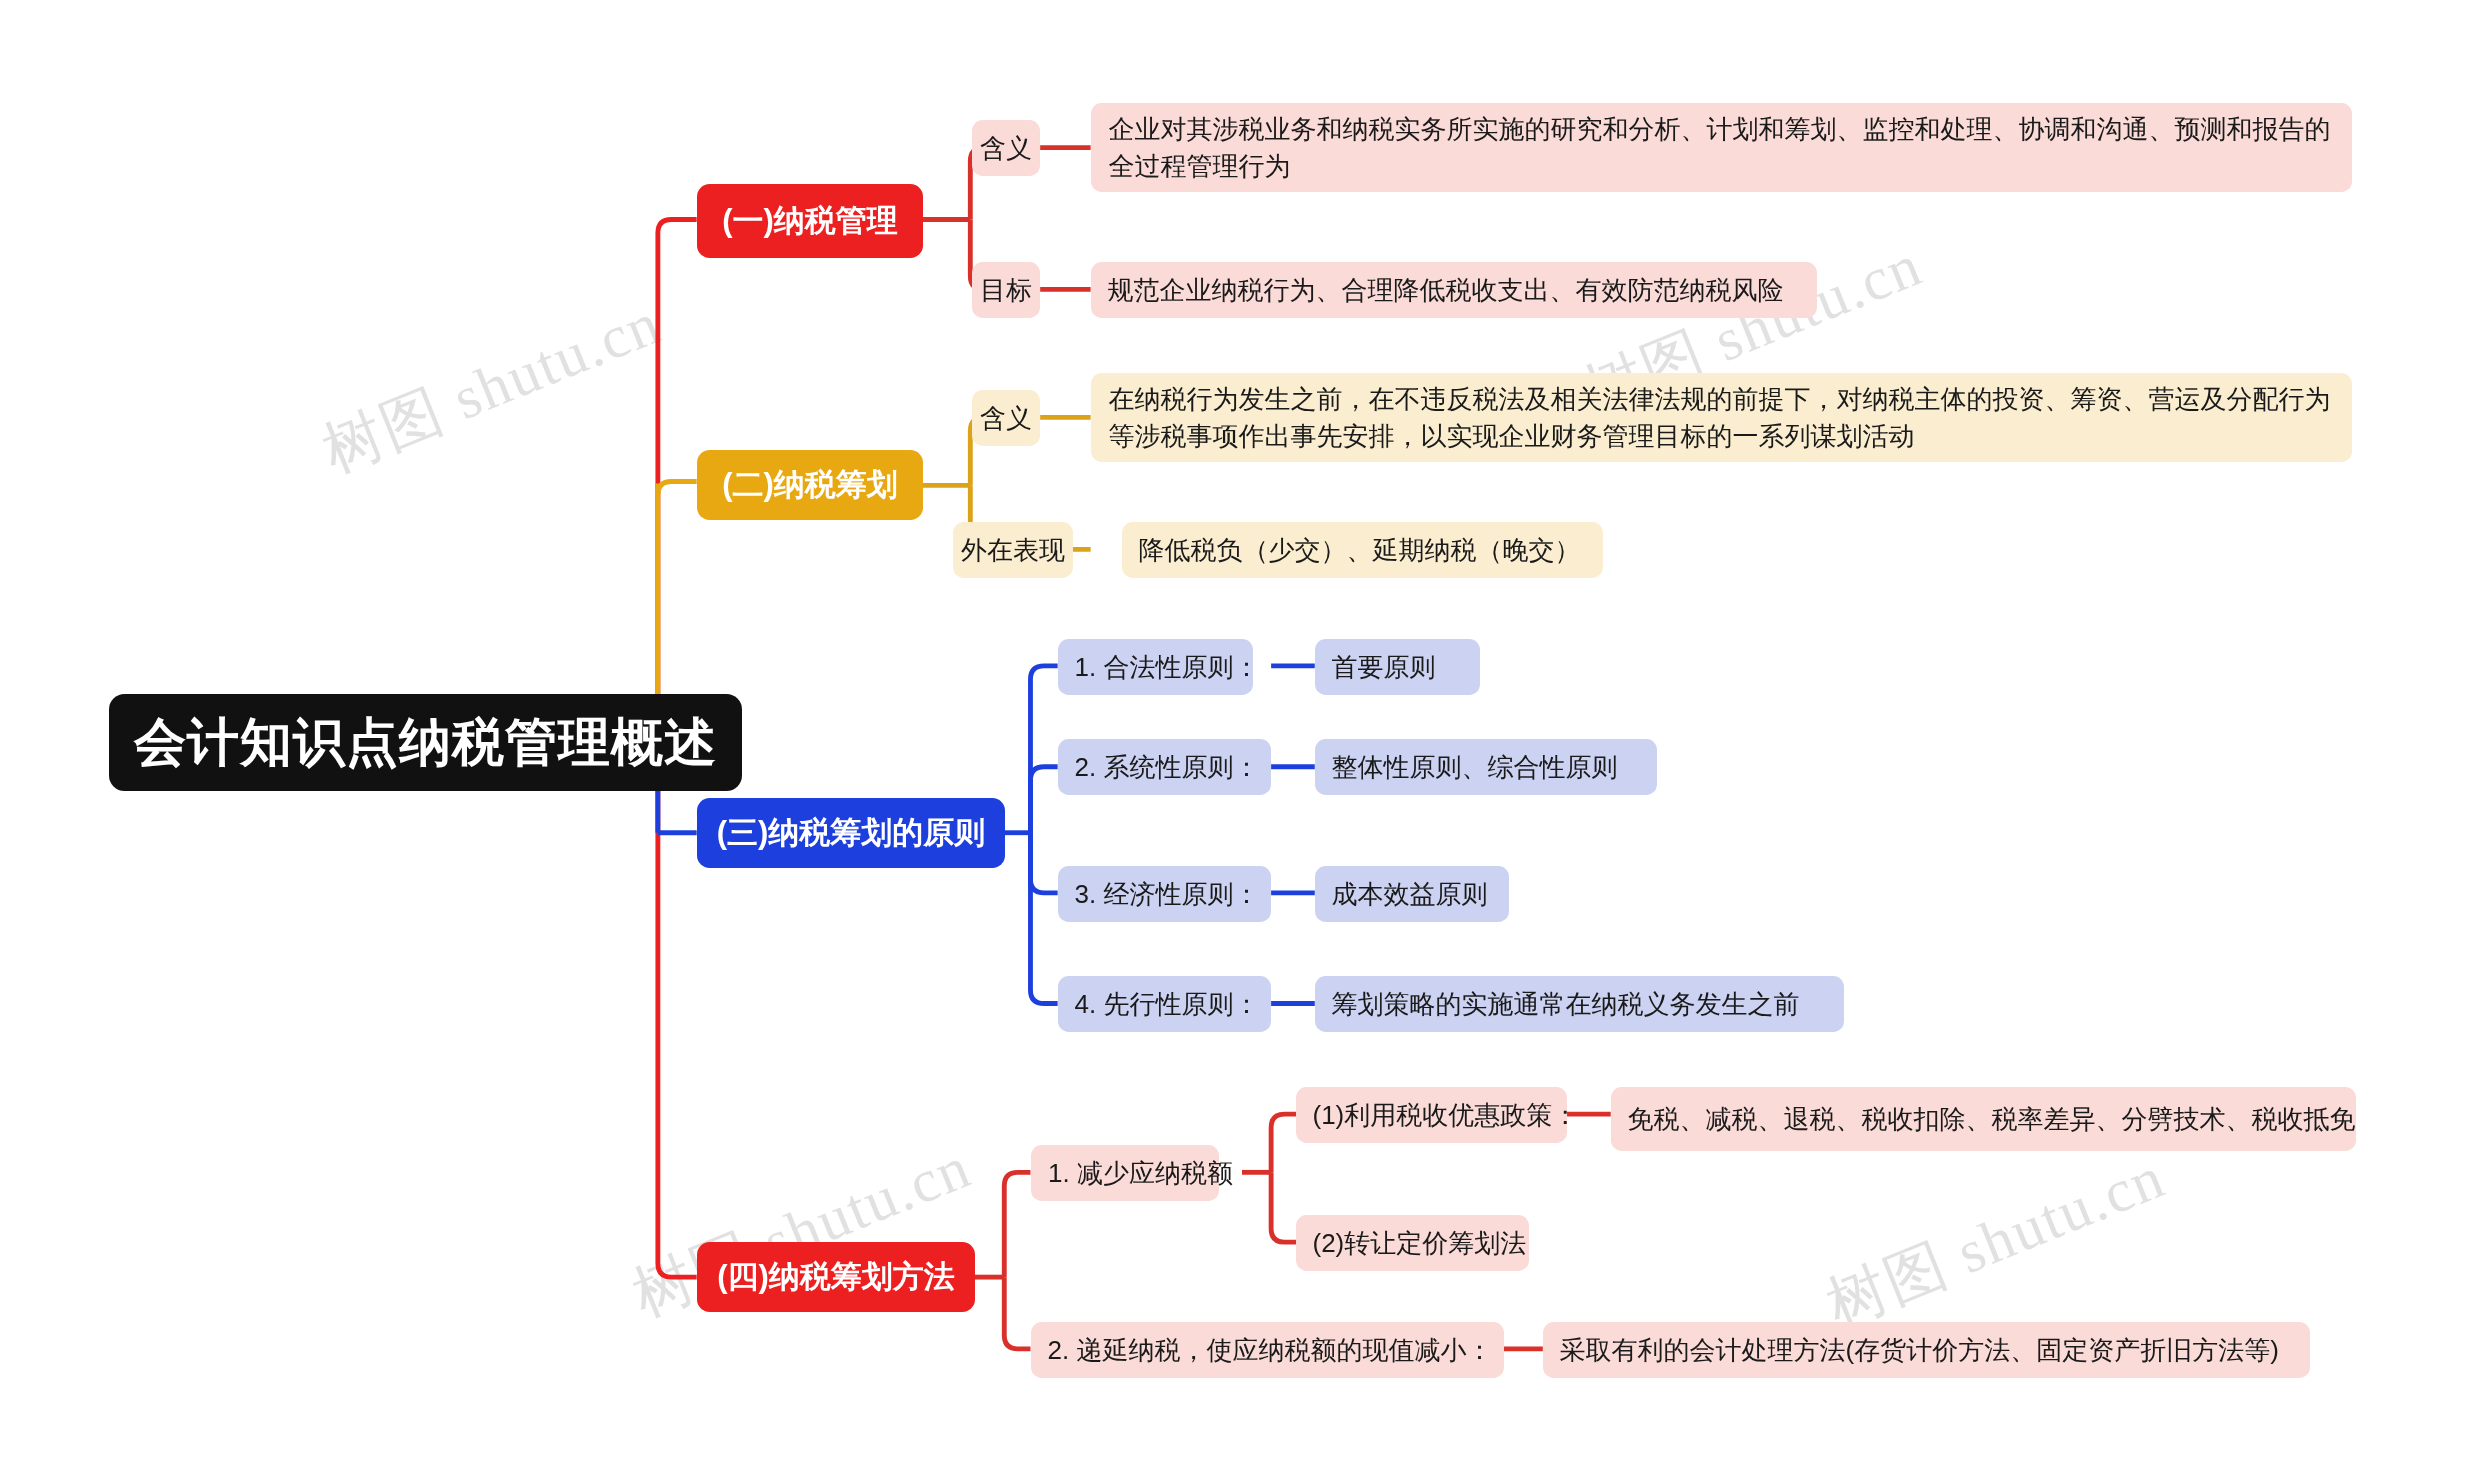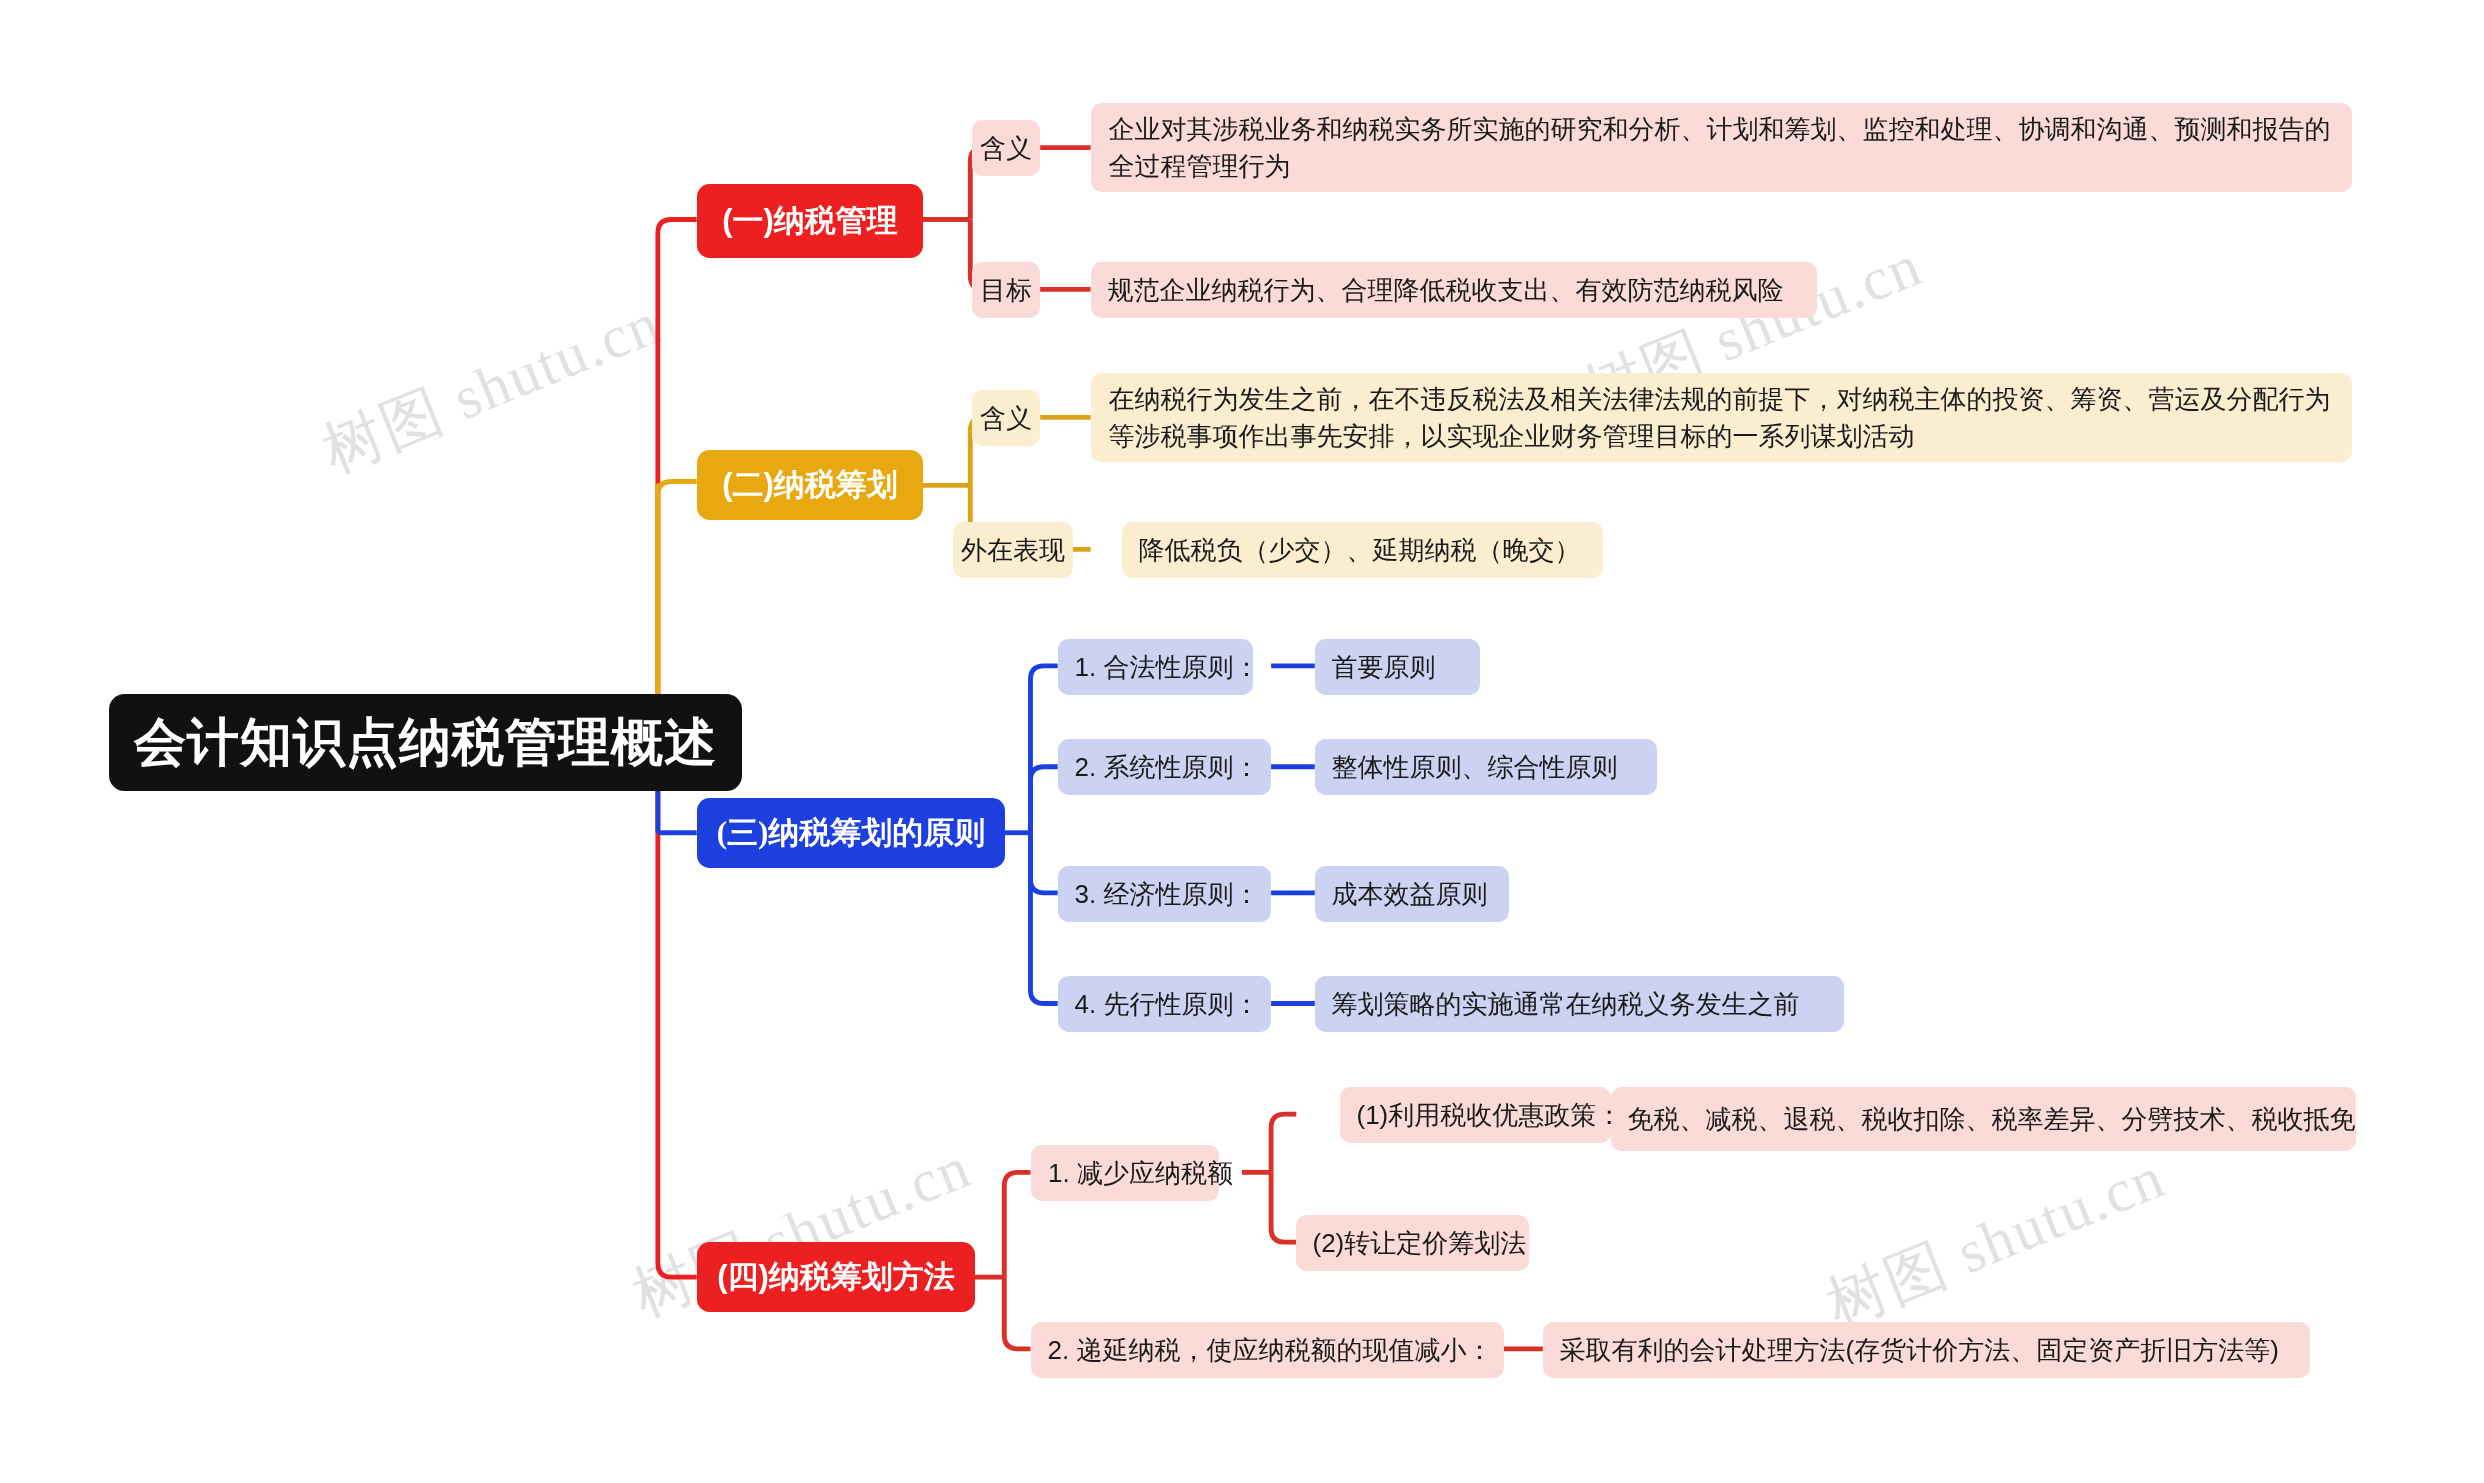--- a/index.html
+++ b/index.html
@@ -63,21 +63,21 @@
   .lvl1 {
     color: #ffffff;
     font-size: 31px;
     font-weight: 600;
     border-radius: 12.6px;
     padding: 0 19.4px;
     justify-content: center;
   }
   .lvl1.red    { background: #ec2020; }
   .lvl1.orange { background: #e8a812; }
-  .lvl1.blue   { background: #1c3fde; font-family: Liberation Serif, serif; }
+  .lvl1.blue   { background: #1c3fde; }
 
   .lvl2, .lvl3 {
     font-size: 26px;
     color: #1a1a1a;
     border-radius: 10.7px;
     padding: 0 16.5px;
   }
   .pink   { background: #fadbd8; }
   .cream  { background: #fbeed0; }
   .lilac  { background: #ccd2f2; }
@@ -214,21 +214,21 @@
   </div>
 
   <div class="node lvl1 red" style="left:697px; top:1242px; width:278px; height:70px;">
     <span>(四)纳税筹划方法</span>
   </div>
 
   <div class="node lvl3 pinkish" style="left:1031px; top:1145px; width:188px; height:56px;padding-left:17px;">
     <span>1. 减少应纳税额</span>
   </div>
 
-  <div class="node lvl3 pinkish" style="left:1296px; top:1087px; width:271px; height:56px;margin-left:44px;">
+  <div class="node lvl3 pinkish" style="left:1296px; top:1087px; width:271px; height:56px;">
     <span>(1)利用税收优惠政策：</span>
   </div>
   <div class="node lvl3 pinkish" style="left:1611px; top:1087px; width:745px; height:64px;">
     <span>免税、减税、退税、税收扣除、税率差异、分劈技术、税收抵免</span>
   </div>
 
   <div class="node lvl3 pinkish" style="left:1296px; top:1215px; width:233px; height:56px;">
     <span>(2)转让定价筹划法</span>
   </div>
 

